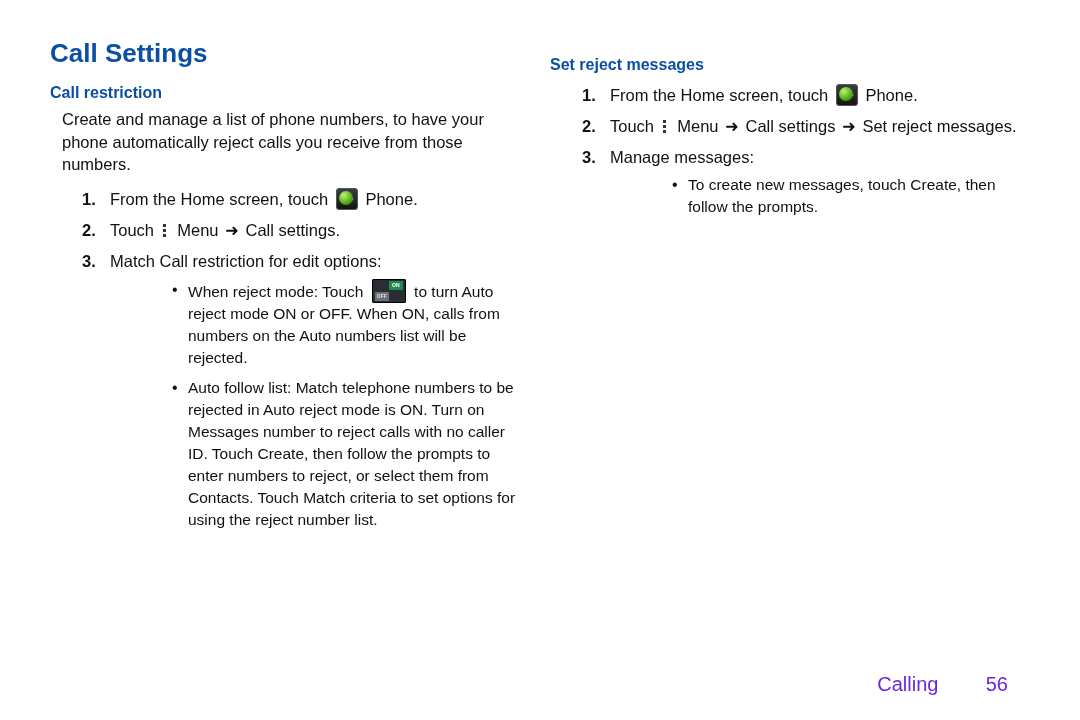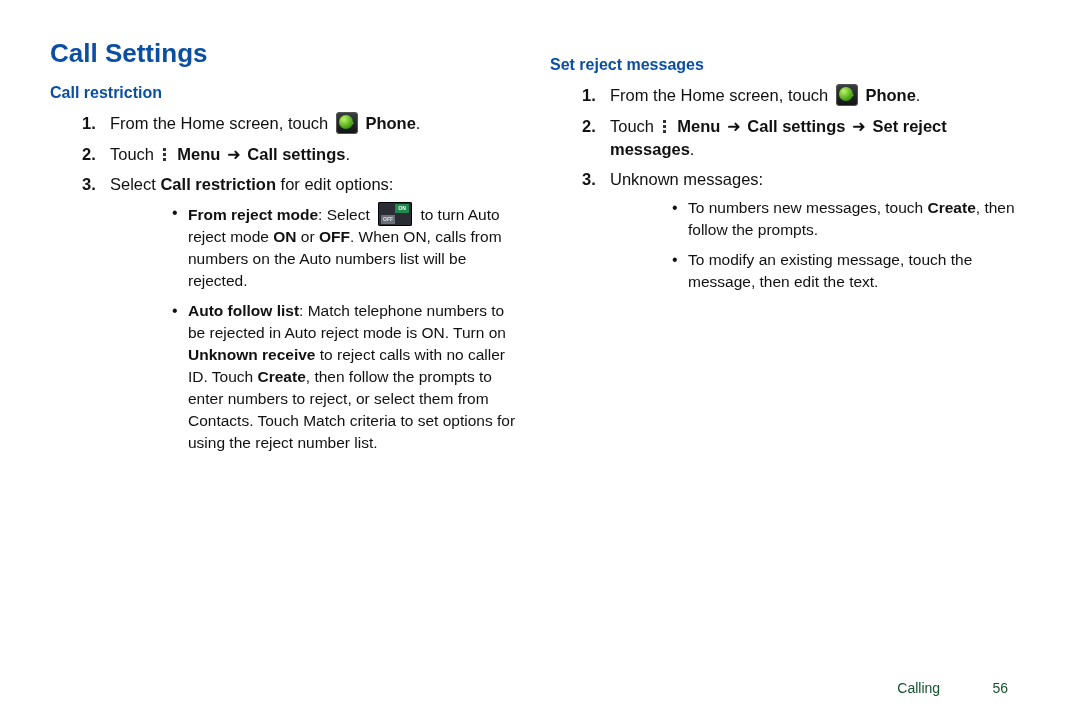--- a/index.html
+++ b/index.html
@@ -10,72 +10,73 @@
   .body{font-size:16.5px;line-height:1.38;}
   .subhead{color:#0a4fa3;font-weight:bold;font-size:16px;margin:6px 0 4px 0;font-family:Arial,Helvetica,sans-serif;}
   .intro{margin:2px 0 4px 0;}
   .para{margin:4px 0 8px 12px;}
   ol.steps{list-style:none;margin:4px 0 0 0;padding:0;counter-reset:step;}
   ol.steps>li{counter-increment:step;position:relative;padding:4px 0 4px 60px;font-size:16.5px;}
   ol.steps>li::before{content:counter(step)".";position:absolute;left:32px;top:4px;font-weight:bold;}
   ul.bul{list-style:none;margin:6px 0 0 0;padding:0;}
   ul.bul>li{position:relative;padding:0 0 8px 78px;font-size:15.5px;line-height:1.42;}
   ul.bul>li::before{content:"\2022";position:absolute;left:62px;top:0;font-size:16px;}
-  b{font-weight:bold;}
+  b{font-weight:normal;}
   .icon-phone{display:inline-block;width:22px;height:22px;vertical-align:-5px;margin:0 3px;border-radius:4px;background:linear-gradient(#3a4044,#111);position:relative;box-shadow:inset 0 0 0 1px #555;}
   .icon-phone::after{content:"";position:absolute;left:3px;top:3px;width:14px;height:14px;border-radius:50%;background:radial-gradient(circle at 35% 30%,#bff36b,#4faa1a 60%,#1e6a0f);}
   .icon-phone .handset{position:absolute;left:6px;top:6px;width:9px;height:9px;border:1.6px solid #fff;border-right:none;border-top:none;border-radius:0 0 0 9px;transform:rotate(-45deg);}
   .icon-menu{display:inline-block;width:8px;height:16px;vertical-align:-3px;margin:0 3px;position:relative;}
   .icon-menu::before,.icon-menu::after{content:"";position:absolute;left:1px;width:3px;height:3px;background:#333;}
   .icon-menu::before{top:1px;box-shadow:0 5px 0 #333,0 10px 0 #333;}
   .icon-menu::after{display:none;}
   .icon-toggle{display:inline-block;width:34px;height:24px;vertical-align:-6px;margin:0 4px;background:#2b2d34;border-radius:2px;position:relative;box-shadow:inset 0 0 0 1px #000;overflow:hidden;}
   .icon-toggle .on{position:absolute;right:3px;top:2px;width:14px;height:9px;background:#1f8a4c;font-size:5px;color:#fff;text-align:center;line-height:9px;font-weight:bold;}
   .icon-toggle .off{position:absolute;left:3px;bottom:2px;width:14px;height:9px;background:#6b6f77;font-size:5px;color:#dde2ea;text-align:center;line-height:9px;font-weight:bold;}
-  .footer{position:absolute;right:64px;bottom:24px;font-size:14px;color:#14532d;}
+  .footer{position:absolute;right:64px;bottom:24px;font-size:20px;color:#6d28d9;}
   .footer .pn{display:inline-block;width:40px;text-align:right;margin-left:24px;}
   .arrow{display:inline-block;margin:0 2px;}
 </style>
 </head>
 <body>
 
 <div class="page">
   <div class="cols">
 
     <div class="col body">
       <h1>Call Settings</h1>
 
       <div class="subhead">Call restriction</div>
+      <div class="para">Create and manage a list of phone numbers, to have your phone automatically reject calls you receive from those numbers.</div>
 
       <ol class="steps">
         <li>
           <span>From the Home screen, touch </span>
           <span class="icon-phone"><span class="handset"></span></span>
           <b>Phone</b><span>.</span>
         </li>
         <li>
           <span>Touch </span>
           <span class="icon-menu"></span>
           <b>Menu</b>
           <span class="arrow">➜</span>
           <b>Call settings</b><span>.</span>
         </li>
         <li>
-          <span>Select </span><b>Call restriction</b><span> for edit options:</span>
+          <span>Match </span><b>Call restriction</b><span> for edit options:</span>
           <ul class="bul">
             <li>
-              <b>From reject mode</b><span>: Select </span>
+              <b>When reject mode</b><span>: Touch </span>
               <span class="icon-toggle">
                 <span class="on">ON</span>
                 <span class="off">OFF</span>
               </span>
               <span> to turn Auto reject mode </span><b>ON</b><span> or </span><b>OFF</b><span>. When ON, calls from numbers on the Auto numbers list will be rejected.</span>
             </li>
             <li>
-              <b>Auto follow list</b><span>: Match telephone numbers to be rejected in Auto reject mode is ON. Turn on </span><b>Unknown receive</b><span> to reject calls with no caller ID. Touch </span><b>Create</b><span>, then follow the prompts to enter numbers to reject, or select them from Contacts. Touch Match criteria to set options for using the reject number list.</span>
+              <b>Auto follow list</b><span>: Match telephone numbers to be rejected in Auto reject mode is ON. Turn on </span><b>Messages number</b><span> to reject calls with no caller ID. Touch </span><b>Create</b><span>, then follow the prompts to enter numbers to reject, or select them from Contacts. Touch Match criteria to set options for using the reject number list.</span>
             </li>
           </ul>
         </li>
       </ol>
     </div>
 
     <div class="col body">
       <div class="subhead" style="margin-top:18px">Set reject messages</div>
 
       <ol class="steps">
@@ -87,27 +88,24 @@
         <li>
           <span>Touch </span>
           <span class="icon-menu"></span>
           <b>Menu</b>
           <span class="arrow">➜</span>
           <b>Call settings</b>
           <span class="arrow">➜</span>
           <b>Set reject messages</b><span>.</span>
         </li>
         <li>
-          <span>Unknown messages:</span>
+          <span>Manage messages:</span>
           <ul class="bul">
             <li>
-              <span>To numbers new messages, touch </span><b>Create</b><span>, then follow the prompts.</span>
-            </li>
-            <li>
-              <span>To modify an existing message, touch the message, then edit the text.</span>
+              <span>To create new messages, touch </span><b>Create</b><span>, then follow the prompts.</span>
             </li>
           </ul>
         </li>
       </ol>
     </div>
   </div>
 
   <div class="footer">
     <span>Calling</span>
     <span class="pn">56</span>

